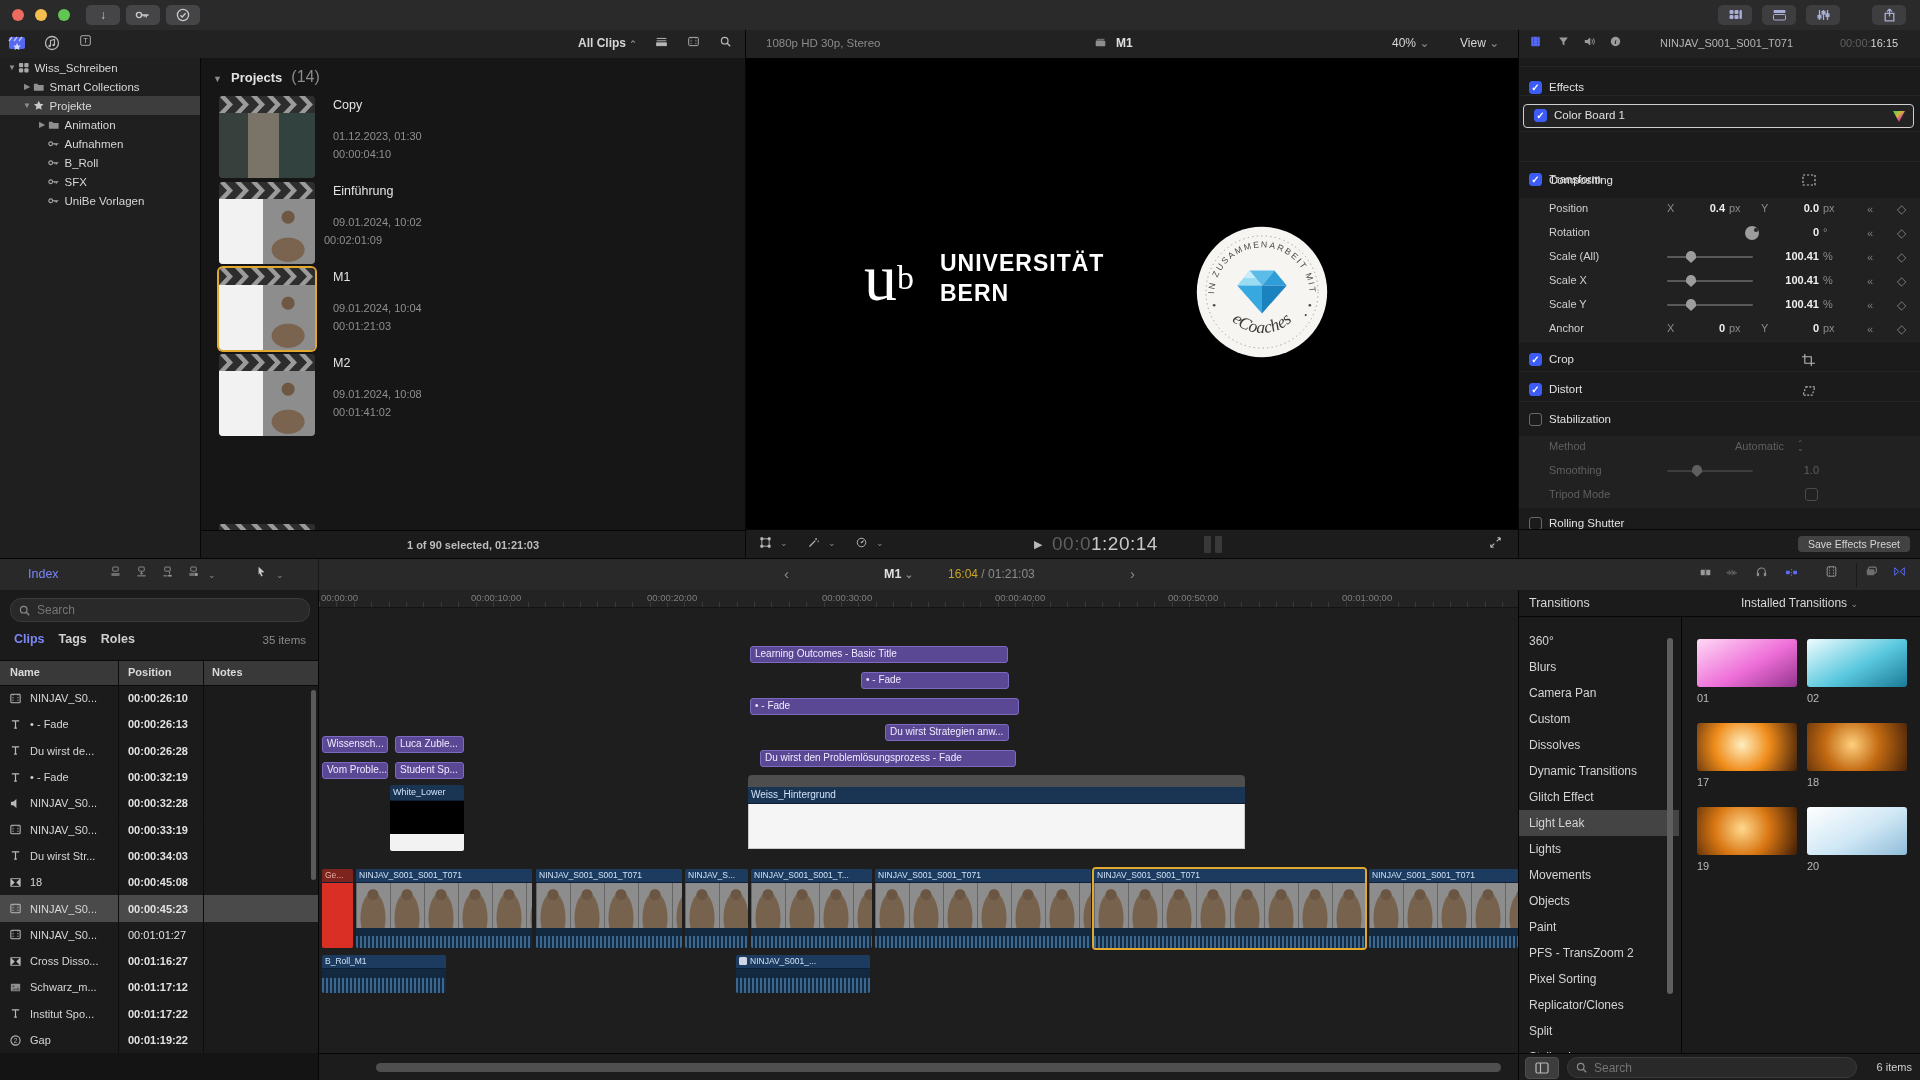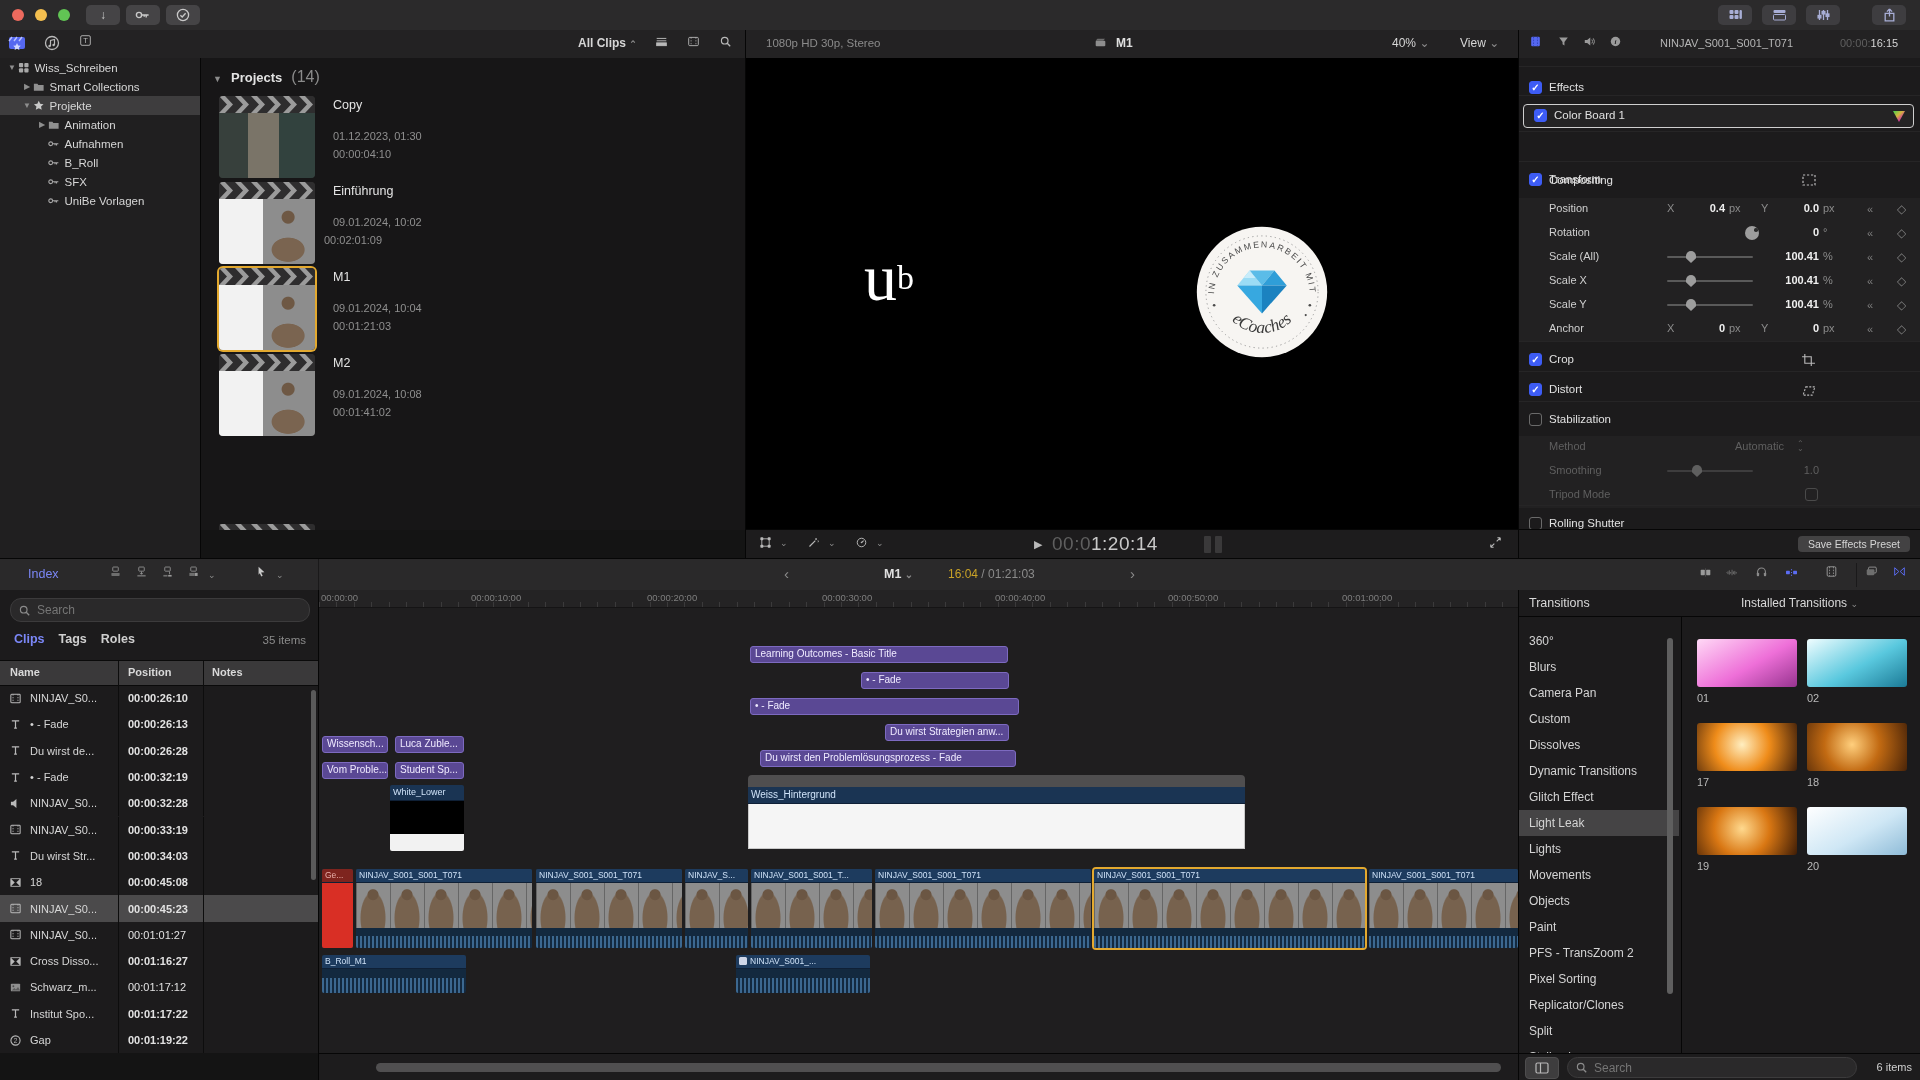--- a/index.html
+++ b/index.html
@@ -437,25 +437,29 @@
               <pattern id="chv1" width="16" height="17" patternUnits="userSpaceOnUse">
                 <rect width="16" height="17" fill="#2e2d2e"></rect>
                 <polygon points="0,0 6,0 14,8.5 6,17 0,17 8,8.5" fill="#9b9b9b"></polygon>
               </pattern>
             </defs>
             <rect width="96" height="17" fill="url(#chv1)"></rect>
           </svg>
         </div>
       </div>
   </div>
+  <div class="abs" id="browserStatus">
+      <span>1 of 90 selected, 01:21:03</span>
+    </div>
 
   <div class="abs" id="viewer">
     <div id="ublogo">
       <span class="u">u</span>
         <span class="b">b</span>
+      <span class="ubtxt"><span>UNIVERSITÄT</span><br><span>BERN</span></span>
     </div>
     <div id="badge">
       <svg viewBox="0 0 160 160" width="132" height="132">
         <circle cx="80" cy="80" r="79" fill="#f7f5f2"></circle>
         <circle cx="80" cy="80" r="68" fill="none" stroke="#9a9a9a" stroke-width="1.2" stroke-dasharray="1.5 4"></circle>
         <defs>
           <path id="arcTop" d="M 22 84 A 58 58 0 0 1 138 84"></path>
           <path id="arcBot" d="M 30 92 A 52 52 0 0 0 130 92"></path>
         </defs>
         <text font-size="10.5" letter-spacing="2.2" fill="#4a4a4a" font-family="Liberation Sans"><textPath href="#arcTop" startOffset="50%" text-anchor="middle">IN ZUSAMMENARBEIT MIT</textPath></text>
@@ -913,21 +917,21 @@
         </div>
         <div class="idxrow" style="top: 384.3px;">
           <span class="icn" style="position: absolute; left: 10px;">
             <svg viewBox="0 0 13 11" width="13" height="11">
               <rect x="1" y="1" width="11" height="9" rx="1" fill="#8f8f8f"></rect>
               <circle cx="4" cy="4" r="1.1" fill="#4a4a4a"></circle>
               <path d="M2 9l3-3 2 2 2.5-3L12 9z" fill="#5c5c5c"></path>
             </svg>
           </span>
           <span style="position: absolute; left: 30px; color: rgb(214, 214, 214); white-space: nowrap; overflow: hidden; width: 86px;">Schwarz_m...</span>
-          <span style="position: absolute; left: 128px; color: rgb(226, 226, 226); font-weight: normal;">00:01:17:12</span>
+          <span style="position: absolute; left: 128px; color: rgb(226, 226, 226); font-weight: bold;">00:01:17:12</span>
           <div class="colline" style="left: 118px;"></div>
           <div class="colline" style="left: 203px;"></div>
         </div>
         <div class="idxrow" style="top: 410.6px;">
           <span class="icn" style="position: absolute; left: 10px;">
             <svg viewBox="0 0 12 12" width="12" height="12">
               <path d="M2 2h8M6 2v8M4.5 10h3" stroke="#b9b9b9" stroke-width="1.3" fill="none"></path>
             </svg>
           </span>
           <span style="position: absolute; left: 30px; color: rgb(214, 214, 214); white-space: nowrap; overflow: hidden; width: 86px;">Institut Spo...</span>
@@ -1013,21 +1017,21 @@
         <div class="vclip sel" style="left: 775px; width: 271px;">
           <div class="chead"><span>NINJAV_S001_S001_T071</span></div>
           <div class="frames"></div>
           <div class="wave"></div>
         </div>
         <div class="vclip" style="left: 1050px; width: 149px;">
           <div class="chead"><span>NINJAV_S001_S001_T071</span></div>
           <div class="frames"></div>
           <div class="wave"></div>
         </div>
-        <div class="cclip" style="left: 3px; width: 144px;">
+        <div class="cclip" style="left: 3px; width: 124px;">
           <div class="chead"><span>B_Roll_M1</span></div>
           <div class="wave" style="height: 25px; background-size: 100% 16px;"></div>
         </div>
         <div class="cclip" style="left: 417px; width: 134px;">
           <div class="chead"><span style="display: inline-block; width: 8px; height: 8px; background: rgb(207, 214, 232); border-radius: 1.5px; margin-right: 3px; vertical-align: -1px;"></span><span>NINJAV_S001_...</span></div>
           <div class="wave" style="height: 25px; background-size: 100% 16px;"></div>
         </div>
       </div>
   </div>
   <div class="abs" id="tlfoot">

